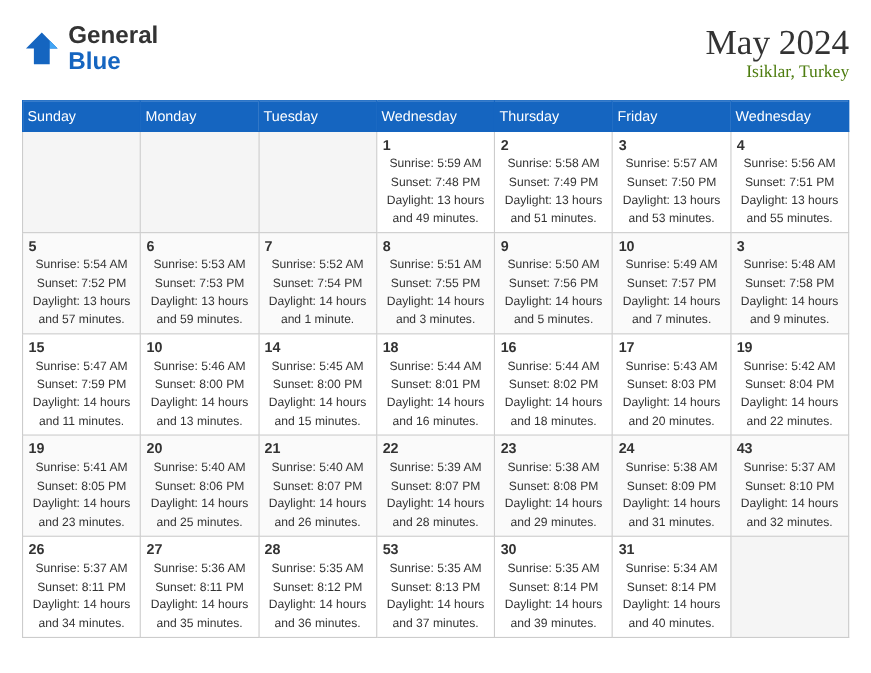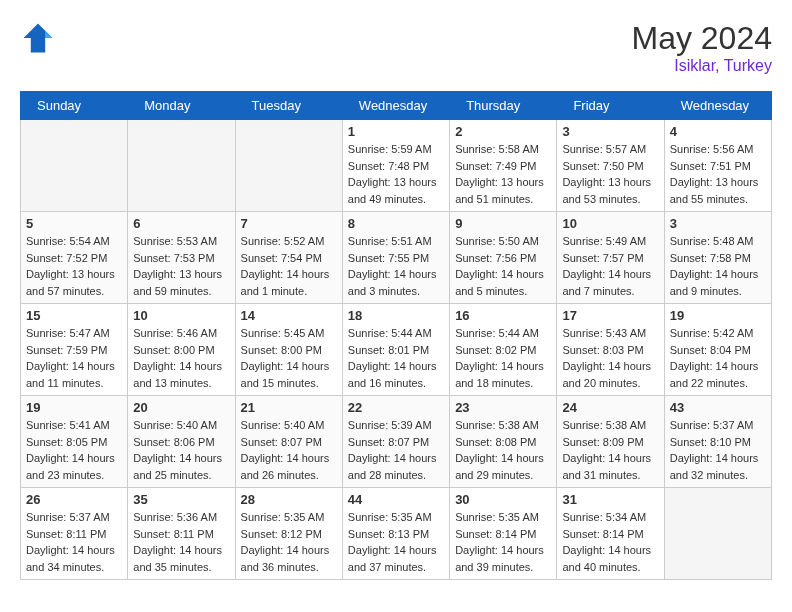--- a/index.html
+++ b/index.html
@@ -27,39 +27,40 @@
       line-height: 1.1;
     }
     .logo-general { color: #333; }
     .logo-blue { color: #1565c0; }
     .logo-icon {
       width: 36px;
       height: 36px;
     }
     .title-block {
       text-align: right;
+      font-family: Liberation Serif, serif;
     }
     .month-year {
       font-size: 32px;
       color: #333;
       font-weight: normal;
     }
     .location {
       font-size: 16px;
-      color: #6d28d9;
+      color: #4d7c0f;
     }
     .calendar {
       width: 100%;
       border-collapse: collapse;
       font-size: 11px;
     }
     .calendar th {
       background: #1565c0;
       color: #fff;
-      padding: 6px 16px;
+      padding: 6px 4px;
       text-align: left;
       font-size: 13px;
       font-weight: normal;
       border: 1px solid #1565c0;
     }
     .calendar td {
       border: 1px solid #ccc;
       vertical-align: top;
       padding: 4px 5px;
       width: 107px;
@@ -72,34 +73,39 @@
     }
     .day-number {
       font-size: 13px;
       font-weight: bold;
       margin-bottom: 2px;
       display: block;
     }
     .day-info {
       line-height: 1.5;
       color: #333;
+      text-align: center;
     }
     tr:nth-child(even) td:not(.empty) {
       background: #fafafa;
     }
   </style>
 </head>
 <body>
 
 <div class="header">
   <div class="logo">
     <svg class="logo-icon" viewBox="0 0 40 40">
       <polygon points="20,4 36,20 28,20 28,36 12,36 12,20 4,20" fill="#1565c0"></polygon>
       <polygon points="20,4 36,20 28,20 28,12" fill="#42a5f5"></polygon>
     </svg>
+    <div class="logo-text">
+      <span class="logo-general">General</span><br>
+      <span class="logo-blue">Blue</span>
+    </div>
   </div>
   <div class="title-block">
     <div class="month-year">May 2024</div>
     <div class="location">Isiklar, Turkey</div>
   </div>
 </div>
 
 <table class="calendar">
   <thead>
     <tr>
@@ -223,29 +229,29 @@
           <span class="day-number">43</span>
           <div class="day-info">Sunrise: 5:37 AM<br>Sunset: 8:10 PM<br>Daylight: 14 hours and 32 minutes.</div>
         </td>
       </tr>
       <tr>
         <td>
           <span class="day-number">26</span>
           <div class="day-info">Sunrise: 5:37 AM<br>Sunset: 8:11 PM<br>Daylight: 14 hours and 34 minutes.</div>
         </td>
         <td>
-          <span class="day-number">35</span>
+          <span class="day-number">27</span>
           <div class="day-info">Sunrise: 5:36 AM<br>Sunset: 8:11 PM<br>Daylight: 14 hours and 35 minutes.</div>
         </td>
         <td>
           <span class="day-number">28</span>
           <div class="day-info">Sunrise: 5:35 AM<br>Sunset: 8:12 PM<br>Daylight: 14 hours and 36 minutes.</div>
         </td>
         <td>
-          <span class="day-number">44</span>
+          <span class="day-number">53</span>
           <div class="day-info">Sunrise: 5:35 AM<br>Sunset: 8:13 PM<br>Daylight: 14 hours and 37 minutes.</div>
         </td>
         <td>
           <span class="day-number">30</span>
           <div class="day-info">Sunrise: 5:35 AM<br>Sunset: 8:14 PM<br>Daylight: 14 hours and 39 minutes.</div>
         </td>
         <td>
           <span class="day-number">31</span>
           <div class="day-info">Sunrise: 5:34 AM<br>Sunset: 8:14 PM<br>Daylight: 14 hours and 40 minutes.</div>
         </td>

